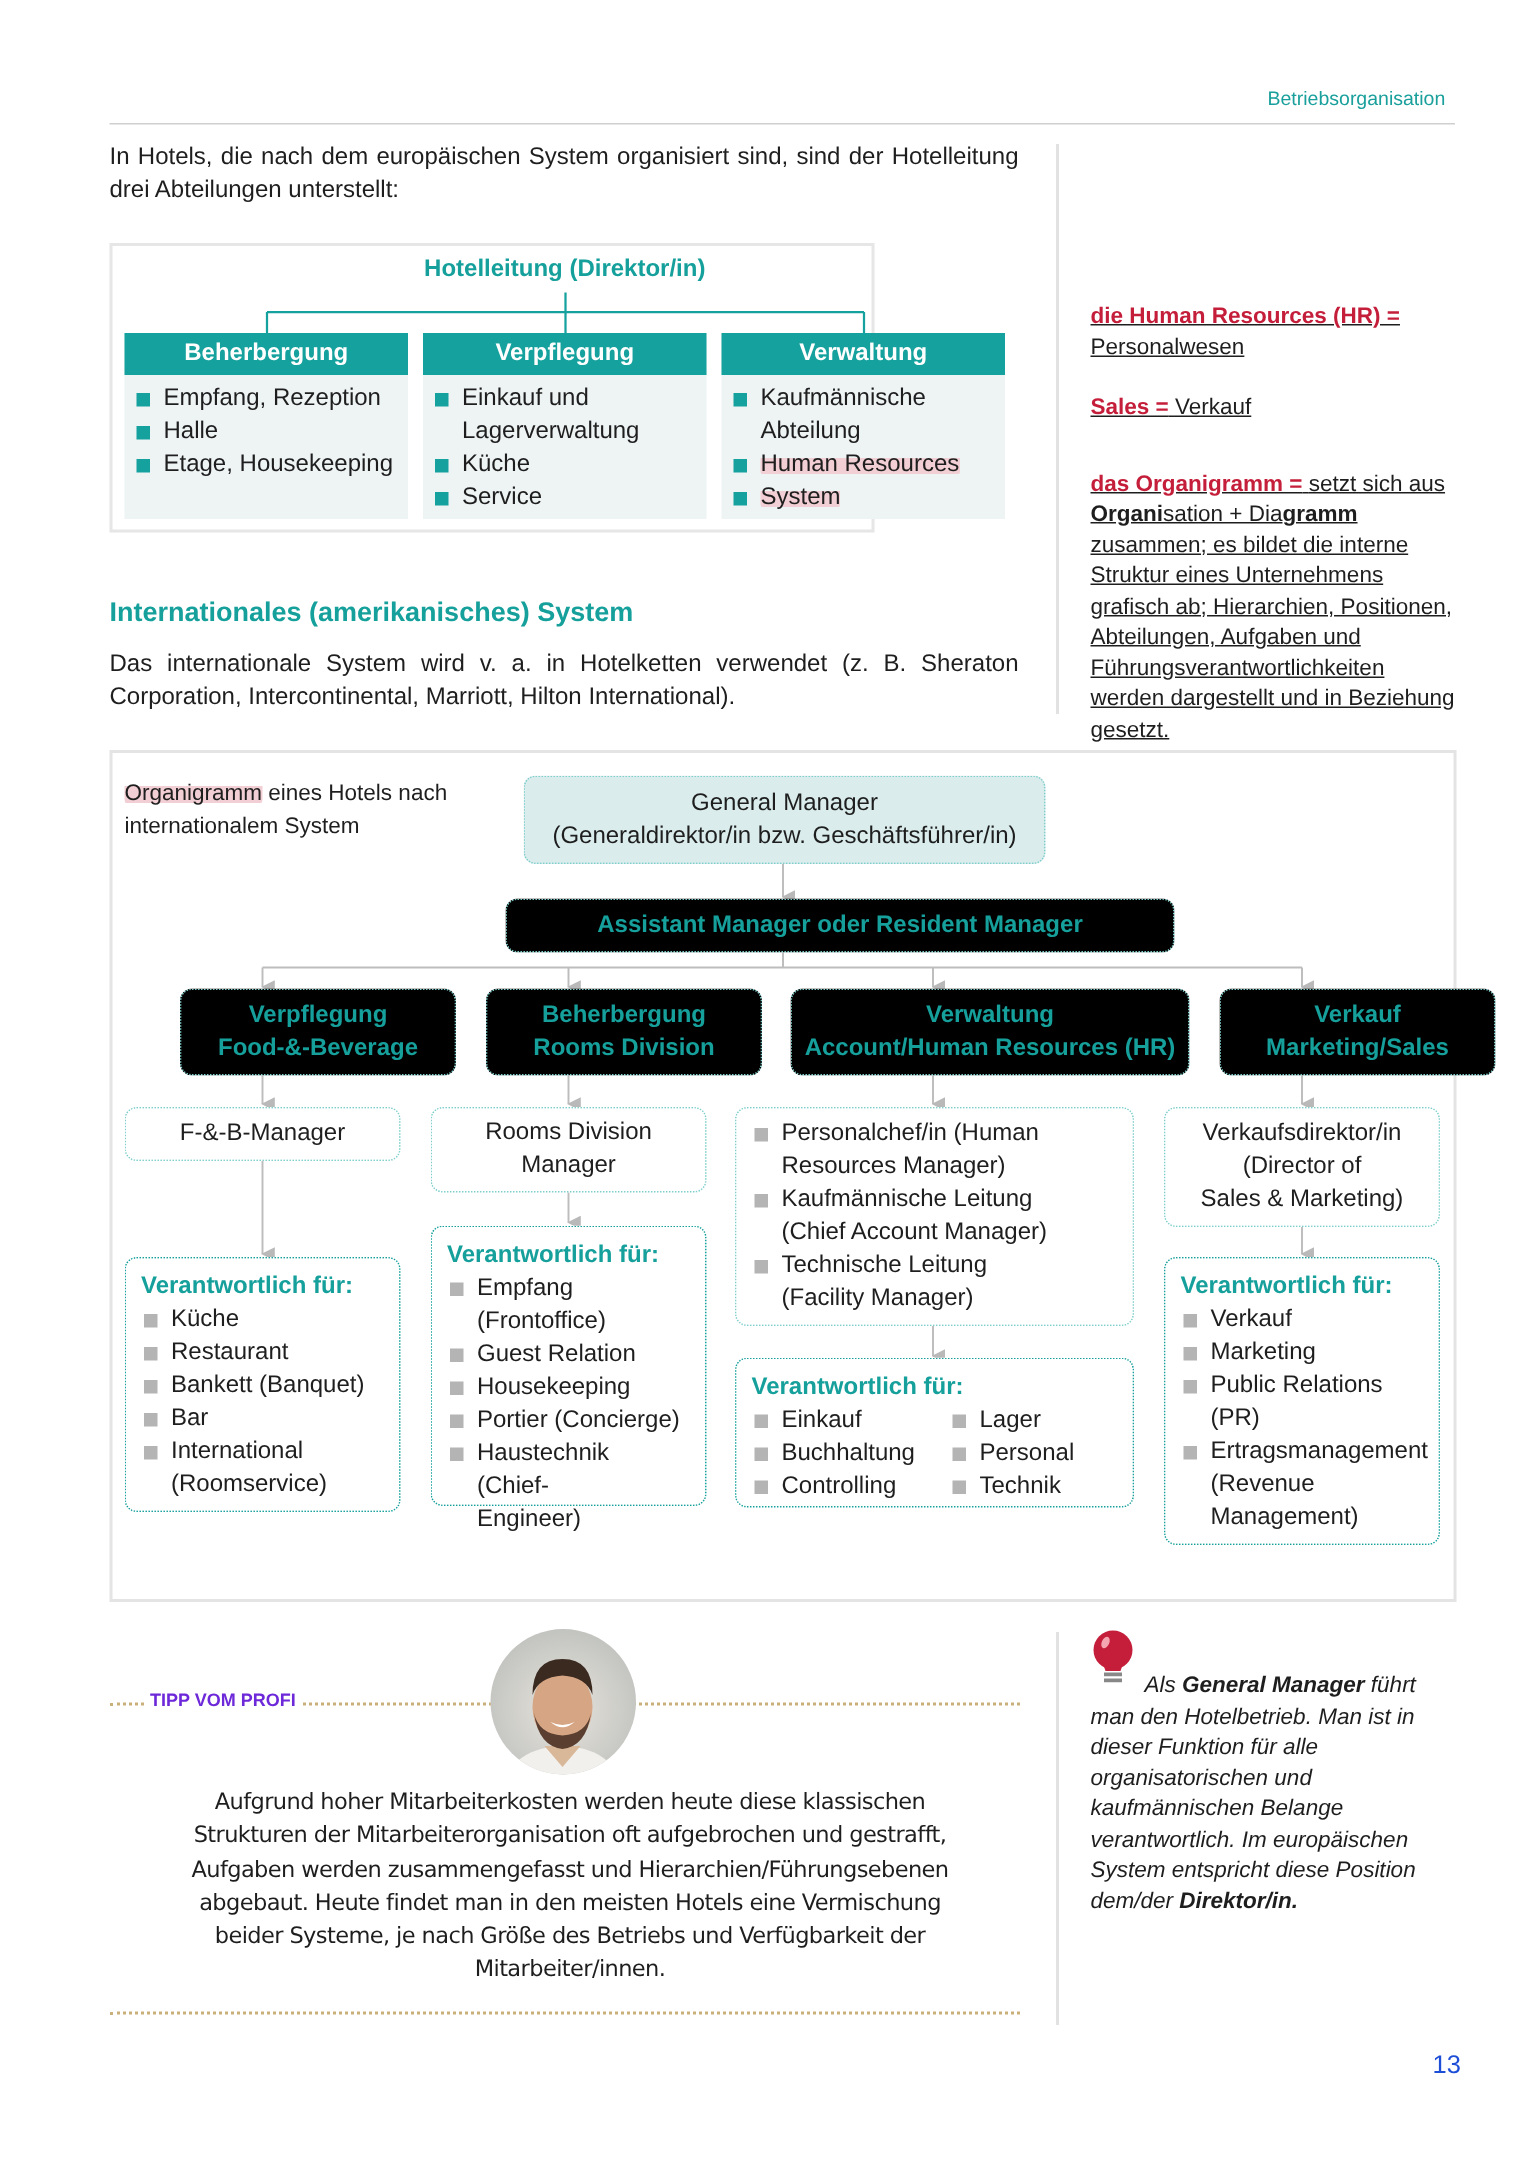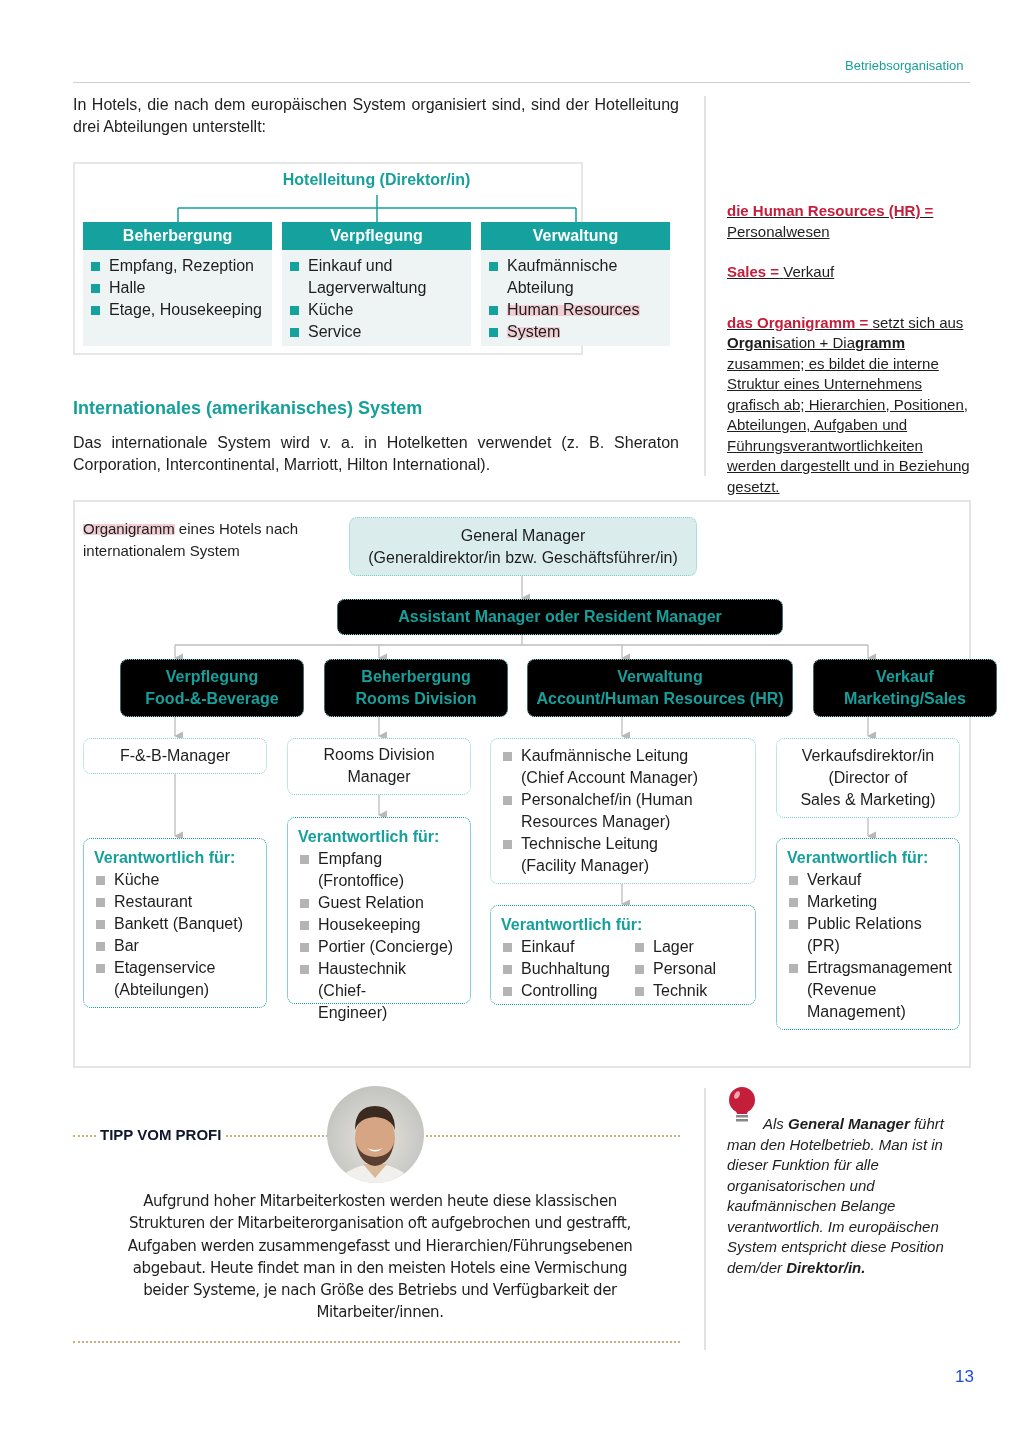--- a/index.html
+++ b/index.html
@@ -43,21 +43,21 @@
   .node.plain { background: #fff; }
   .node.resp { background: #fff; border: 1.5px dotted #16a09c; text-align: left; padding: 8px 0 0 10px; }
   .resp-head { color: #16a09c; font-weight: bold; font-size: 16px; line-height: 22px; }
   .glist { list-style: none; }
   .glist li { position: relative; padding-left: 20px; font-size: 16px; line-height: 22px; text-align: left; }
   .glist li::before { content: ""; position: absolute; left: 2px; top: 7px; width: 9px; height: 9px; background: #b4b4b4; }
   .intl-note { left: 8px; top: 536px; font-size: 16px; }
 
   
   .tipp-line { height: 0; border-top: 2px dotted #c9b07a; }
-  .tipp-label { left: 96px; top: 1126px; font-size: 15px; font-weight: bold; color: #0f172a; background: #fff; padding: 0 4px; }
+  .tipp-label { left: 96px; top: 1126px; font-size: 12px; font-weight: bold; color: #6d28d9; background: #fff; padding: 0 4px; }
   .avatar { left: 327px; top: 1086px; width: 97px; height: 97px; border-radius: 50%; background: radial-gradient(circle at 50% 55%, #e8e3dc 0%, #c9cac6 60%, #b5b8b4 100%); overflow: hidden; }
   .tipp-text { left: 110px; top: 1190px; width: 540px; text-align: center; font-size: 15px; line-height: 22.3px; font-family: "DejaVu Sans", sans-serif; letter-spacing: -0.4px; }
 
   .tip-aside { left: 727px; top: 1114px; width: 240px; font-size: 15px; line-height: 20.5px; font-style: italic; }
   .bulb { left: 727px; top: 1086px; }
   .page-num { left: 955px; top: 1367px; font-size: 17px; color: #1d4ed8; }
 </style>
 </head>
 <body>
 
@@ -173,39 +173,39 @@
     <div>Marketing/Sales</div>
   </div>
 
   <div class="node plain" style="left:8px;top:236px;width:184px;height:36px;padding-top:6px">F-&amp;-B-Manager</div>
   <div class="node plain" style="left:212px;top:236px;width:184px;height:57px;padding-top:5px">
     <div>Rooms Division</div>
     <div>Manager</div>
   </div>
   <div class="node plain" style="left:415px;top:236px;width:266px;height:146px;padding:6px 0 0 10px">
     <ul class="glist">
+      <li style="padding-right:10px">Personalchef/in (Human Resources Manager)</li>
       <li style="padding-right:40px">Kaufmännische Leitung (Chief Account Manager)</li>
-      <li style="padding-right:10px">Personalchef/in (Human Resources Manager)</li>
       <li style="padding-right:60px">Technische Leitung (Facility Manager)</li>
     </ul>
   </div>
   <div class="node plain" style="left:701px;top:236px;width:184px;height:80px;padding-top:6px">
     <div>Verkaufsdirektor/in</div>
     <div>(Director of</div>
     <div>Sales &amp; Marketing)</div>
   </div>
 
   <div class="node resp" style="left:8px;top:336px;width:184px;height:170px">
     <div class="resp-head">Verantwortlich für:</div>
     <ul class="glist">
       <li>Küche</li>
       <li>Restaurant</li>
       <li>Bankett (Banquet)</li>
       <li>Bar</li>
-      <li style="padding-right:30px">Etagenservice (Abteilungen)</li>
+      <li style="padding-right:30px">International (Roomservice)</li>
     </ul>
   </div>
   <div class="node resp" style="left:212px;top:315px;width:184px;height:187px">
     <div class="resp-head">Verantwortlich für:</div>
     <ul class="glist">
       <li style="padding-right:50px">Empfang (Frontoffice)</li>
       <li>Guest Relation</li>
       <li>Housekeeping</li>
       <li>Portier (Concierge)</li>
       <li style="padding-right:40px">Haustechnik (Chief-Engineer)</li>

